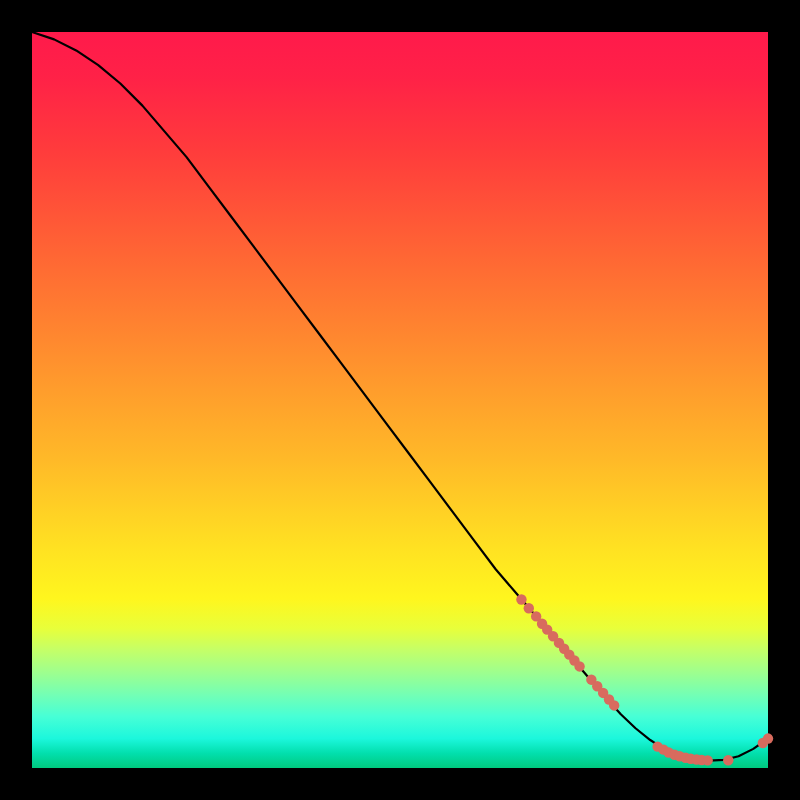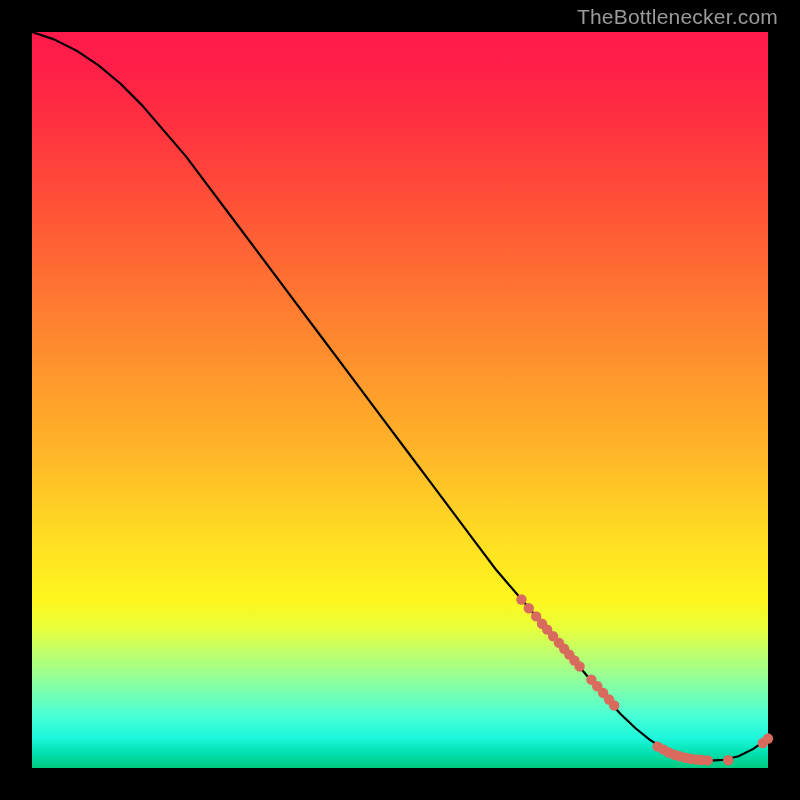--- a/index.html
+++ b/index.html
@@ -94,14 +94,13 @@
         <circle cx="685.57" cy="757.70" r="5.2" fill="#d86b5e"></circle>
         <circle cx="690.72" cy="758.80" r="5.2" fill="#d86b5e"></circle>
         <circle cx="696.61" cy="759.54" r="5.2" fill="#d86b5e"></circle>
         <circle cx="701.76" cy="760.05" r="5.2" fill="#d86b5e"></circle>
         <circle cx="707.65" cy="760.42" r="5.2" fill="#d86b5e"></circle>
         <circle cx="728.26" cy="760.27" r="5.2" fill="#d86b5e"></circle>
         <circle cx="762.85" cy="742.98" r="5.2" fill="#d86b5e"></circle>
         <circle cx="768.00" cy="738.56" r="5.2" fill="#d86b5e"></circle>
       </g>
   </svg>
-  <div class="attribution">TheBottlenecker.com</div>
 </div>
 
 </body></html>

